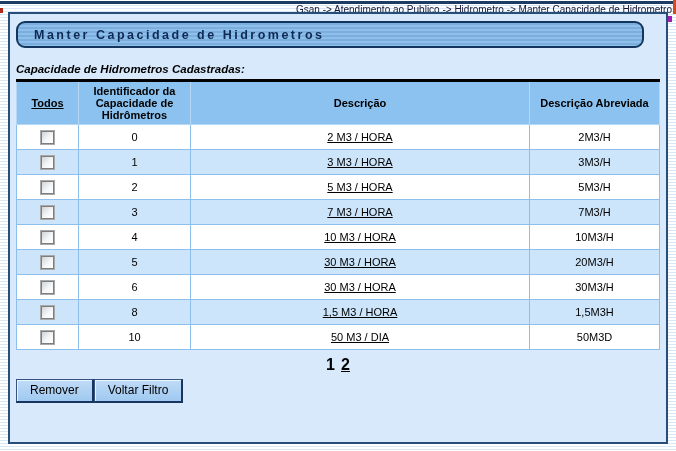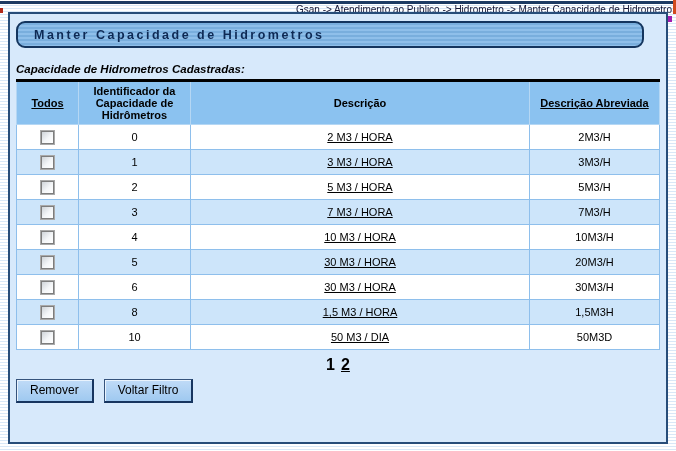--- a/index.html
+++ b/index.html
@@ -44,32 +44,32 @@
   }
   th a { color:#000; }
   td {
     font-size:11px; color:#000; text-align:center;
     border:1px solid #8ebfec; padding:4px 2px; background:#ffffff; height:25px;
   }
   tr.alt td { background:#cde5fa; }
   td a { color:#000; }
   .col-todos { width:62px; }
   .col-id { width:112px; }
-  .col-abrev { width:130px;text-decoration:underline; }
+  .col-abrev { width:130px; }
   input[type=checkbox] {
     appearance:none; -webkit-appearance:none;
     width:13px; height:13px; vertical-align:middle;
     border:1px solid #7d7d7d;
     background:linear-gradient(135deg,#cfd4d9 0%,#f4f6f8 55%,#ffffff 100%);
     box-shadow:0 0 0 1px #a9a9a9;
   }
   .pagination { text-align:center; margin:6px 0 5px; font-size:16px; font-weight:bold; color:#000; }
   .pagination a { color:#000; text-decoration:underline; margin-left:6px; }
   .pagination .current { text-decoration:none; }
-  .actions { margin:5px 0 0 2px; display:flex; gap:10px; }
+  .actions { margin:5px 0 0 2px; display:flex; gap:0; }
   .btn {
     font-family:"Liberation Sans", sans-serif;
     font-size:12px; color:#000; cursor:pointer;
     padding:3px 13px 4px;
     background:linear-gradient(180deg,#c0dbf7 0%,#9fc9f0 100%);
     border:1px solid #35537c; border-right:2px solid #17355f; border-bottom:2px solid #17355f;
     box-shadow:inset 1px 1px 0 #e9f3fd;
   }
 </style>
 </head>

